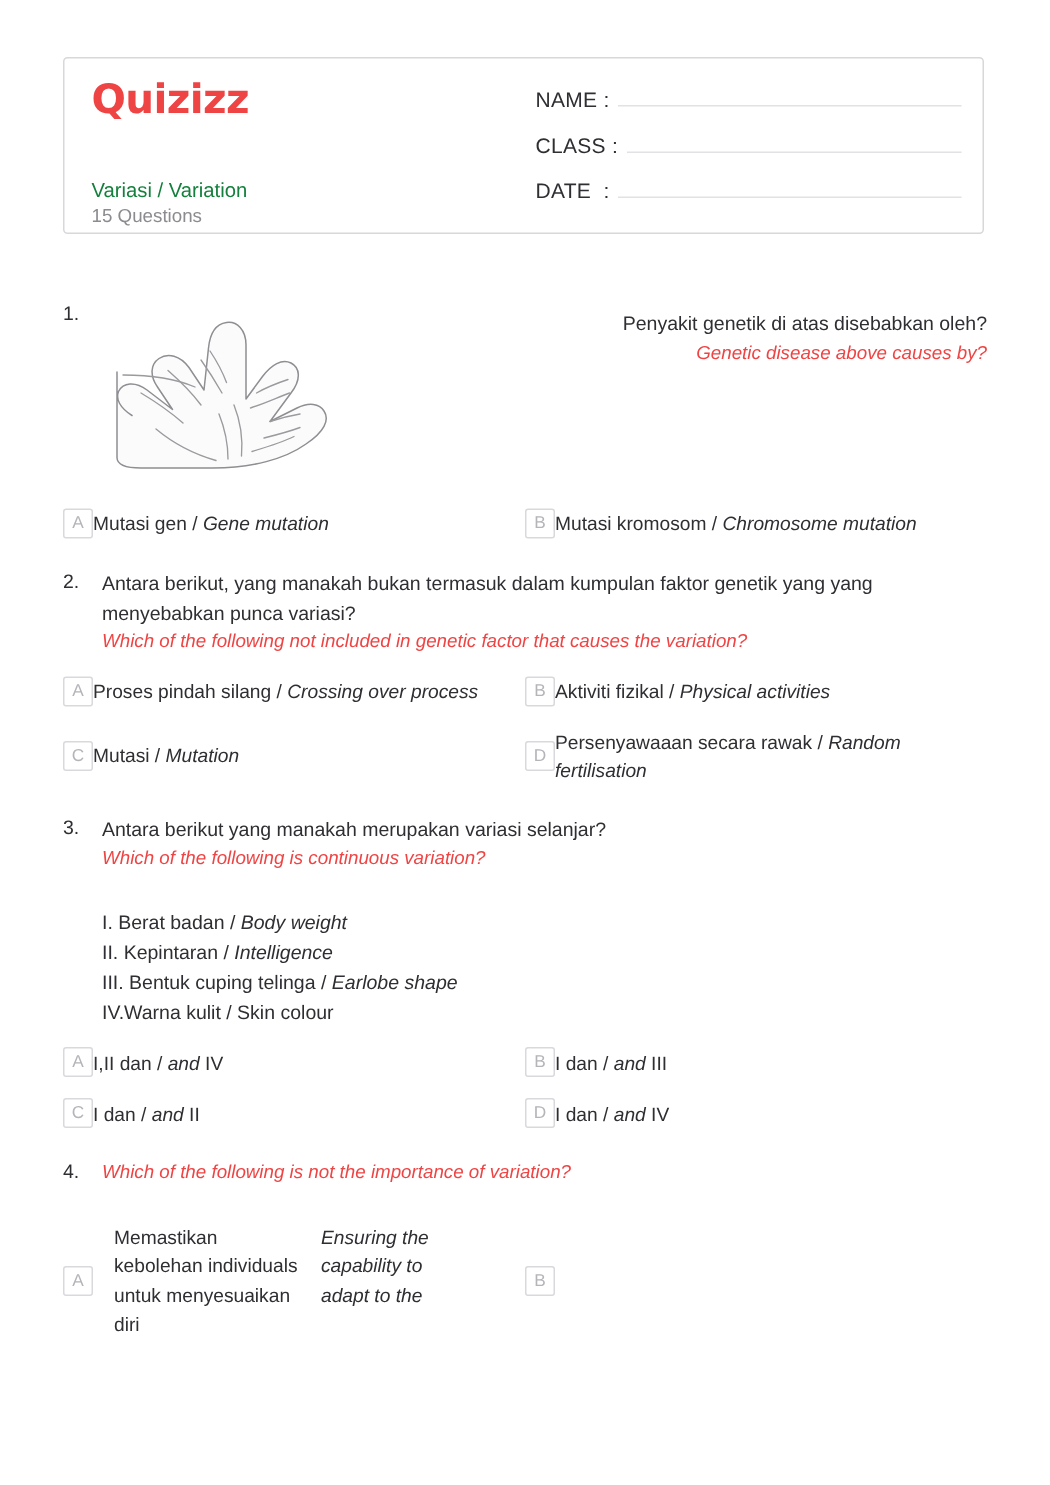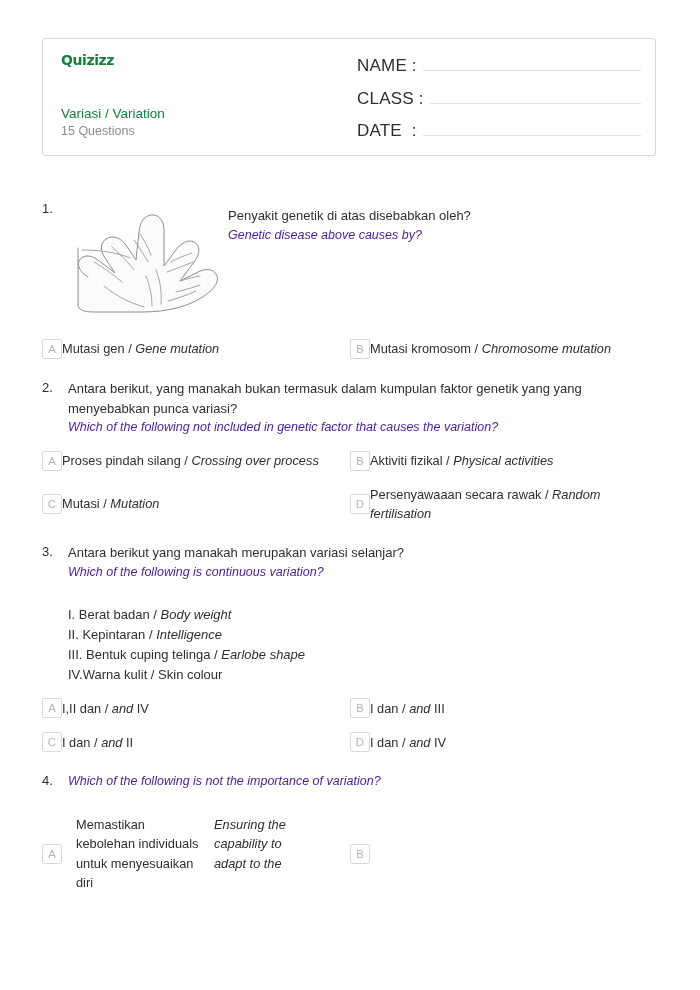--- a/index.html
+++ b/index.html
@@ -28,23 +28,23 @@
     box-sizing: border-box;
     background: #fff;
     display: flex;
   }
   .header-left {
     width: 300px;
     padding: 14px 0 0 18px;
     box-sizing: border-box;
   }
   .brand {
-    font-size: 14px;
+    font-size: 27px;
     font-weight: bold;
-    color: #15803d;
+    color: #ef4444;
     letter-spacing: -0.4px;
     line-height: 1;
     font-family: "DejaVu Sans", sans-serif;
   }
   .quiz-title {
     margin-top: 38px;
     font-size: 13.5px;
     color: #15803d;
     line-height: 1.35;
   }
@@ -57,21 +57,21 @@
     flex: 1;
     padding: 16px 14px 0 14px;
     box-sizing: border-box;
   }
   .field-row {
     display: flex;
     align-items: baseline;
     margin-bottom: 11.5px;
   }
   .field-label {
-    font-size: 17px;
+    font-size: 14px;
     color: #2f2f33;
     white-space: pre;
     letter-spacing: 0.2px;
   }
   .field-line {
     flex: 1;
     border-bottom: 1px solid #e2e2e6;
     height: 15px;
     margin-left: 6px;
   }
@@ -96,27 +96,28 @@
     padding-top: 1px;
   }
   .q-body { flex: 1; }
   .q-my {
     font-size: 13px;
     color: #2f2f33;
     line-height: 1.5;
   }
   .q-en {
     font-size: 12.5px;
-    color: #4c1d95;
+    color: #ef4444;
     font-style: italic;
     line-height: 1.5;
   }
   .q-image-row {
     display: flex;
     align-items: flex-start;
+    text-align: right;
   }
   .q-img {
     width: 160px;
     flex: 0 0 160px;
     margin-left: 0px;
   }
   .q-img svg { display: block; }
   .q-text-beside { flex: 1; padding-top: 6px; }
 
   .roman-list {

